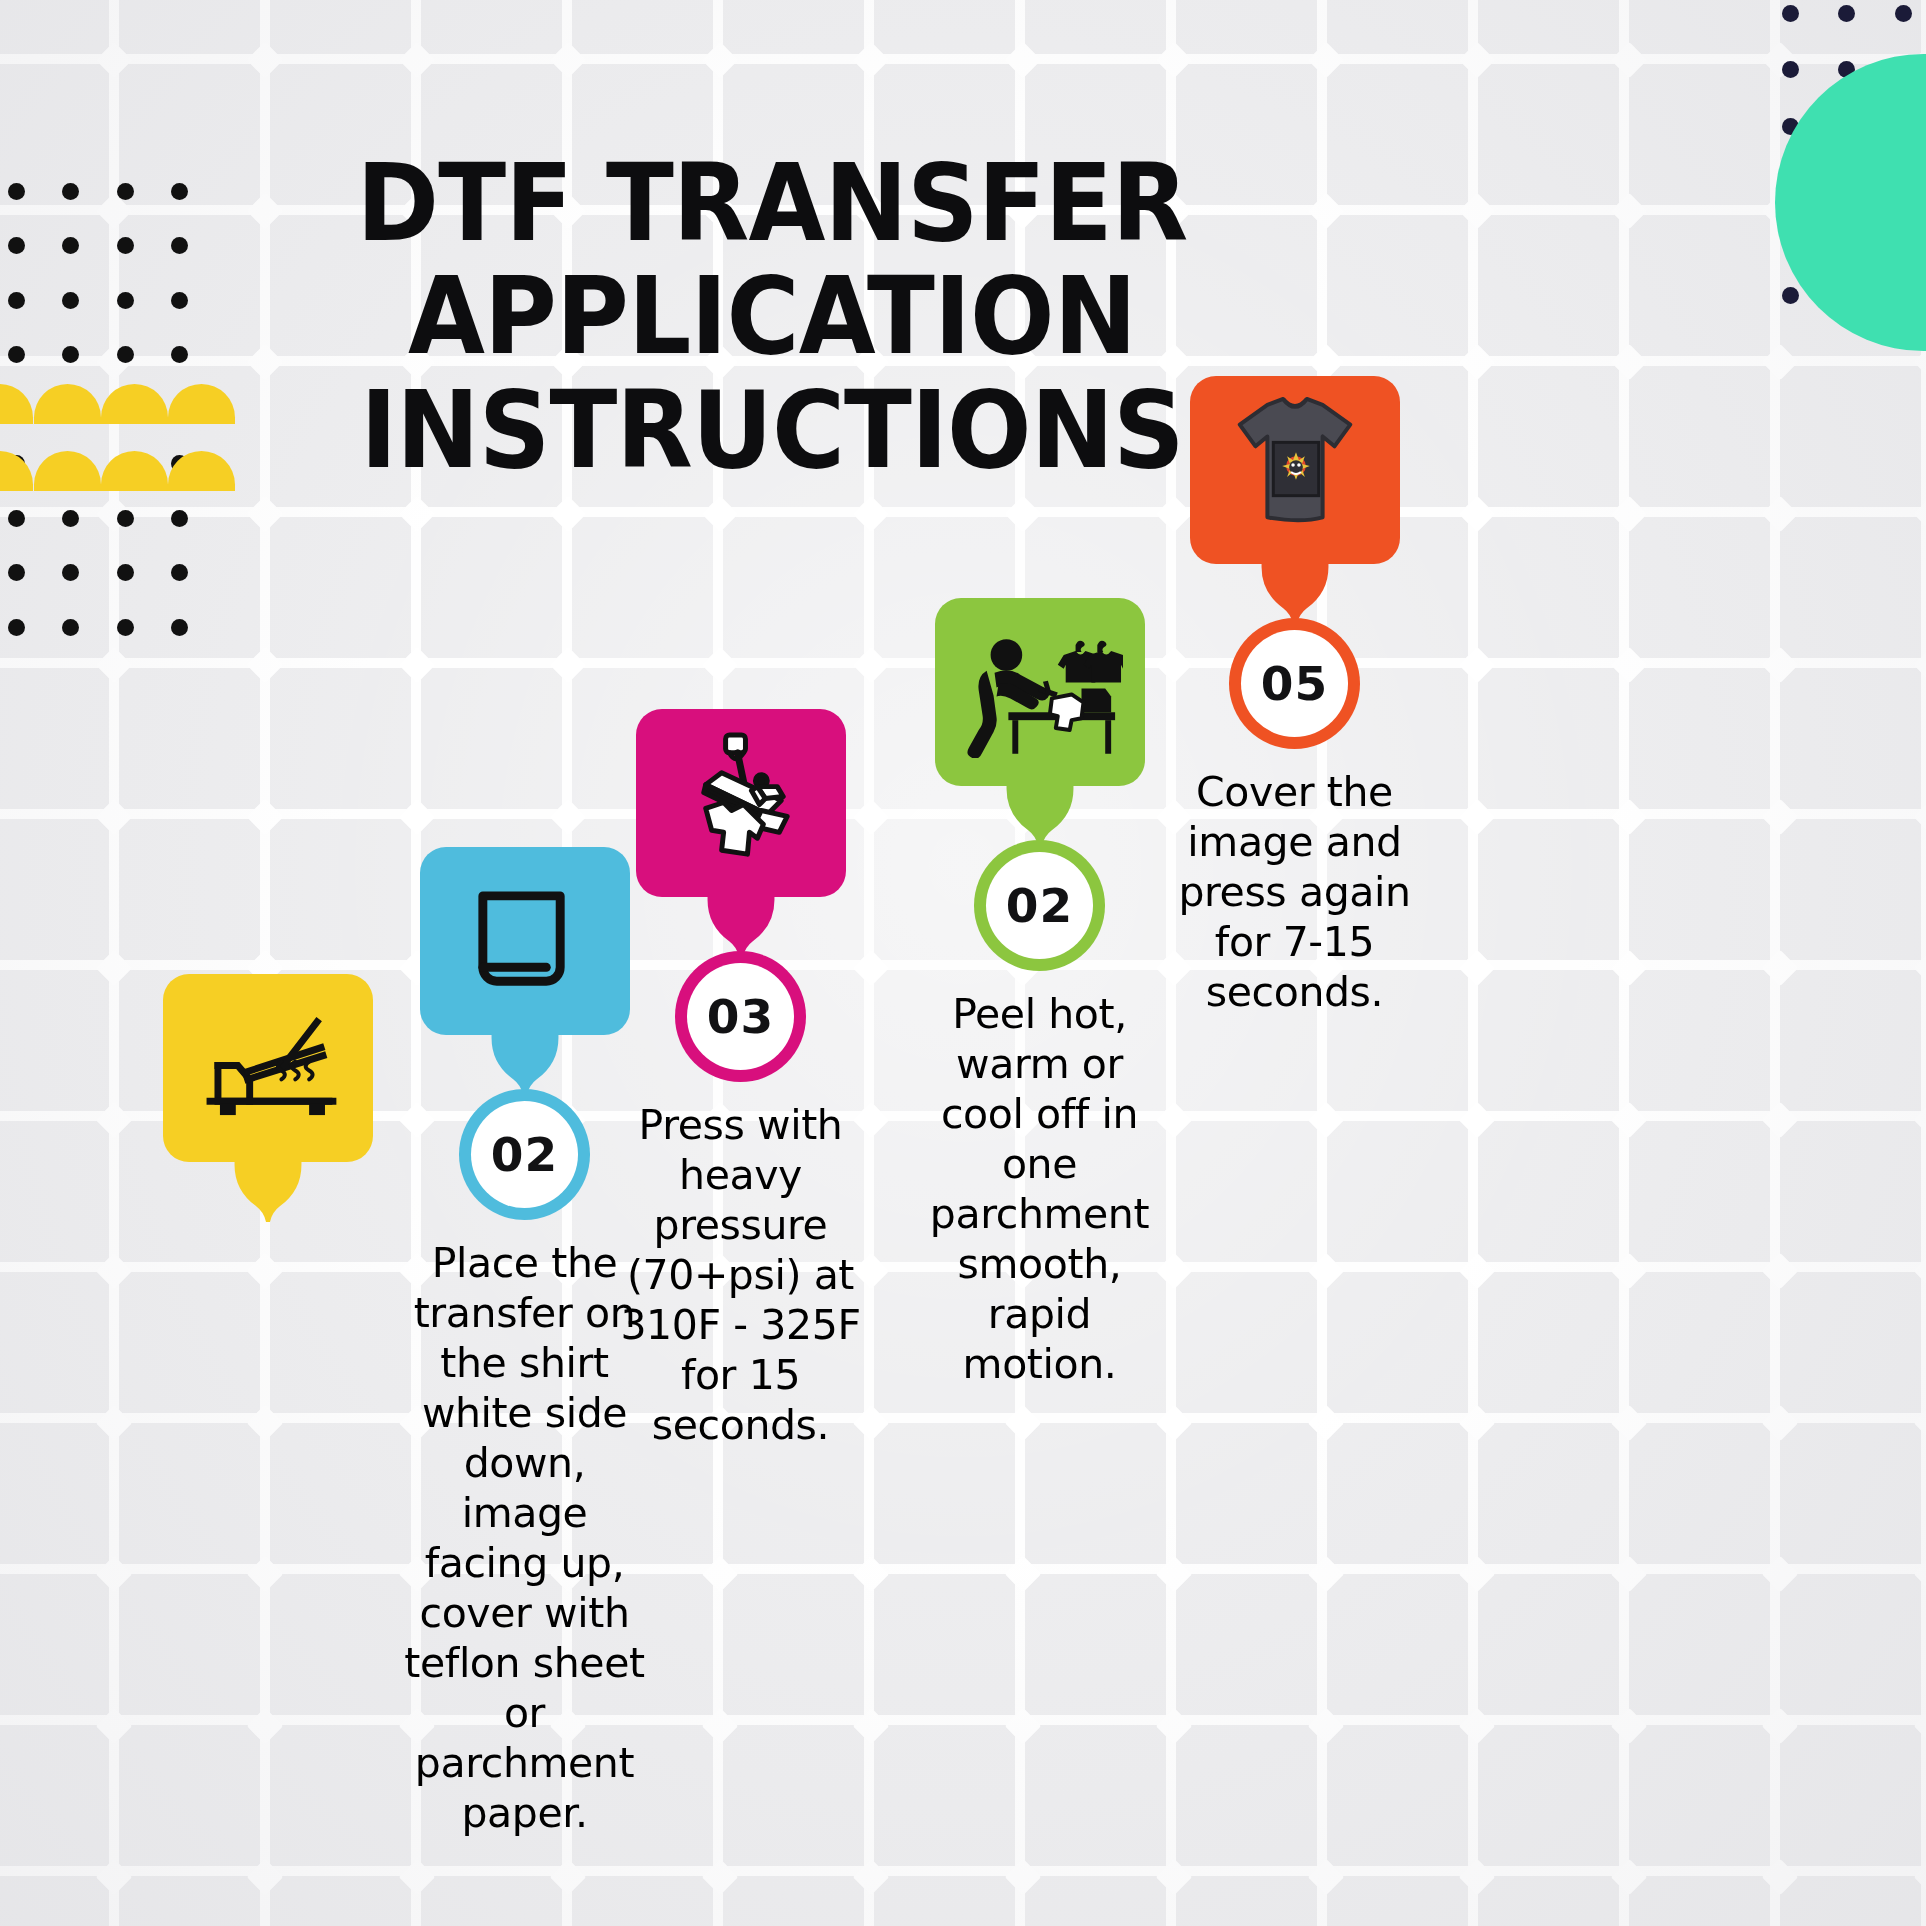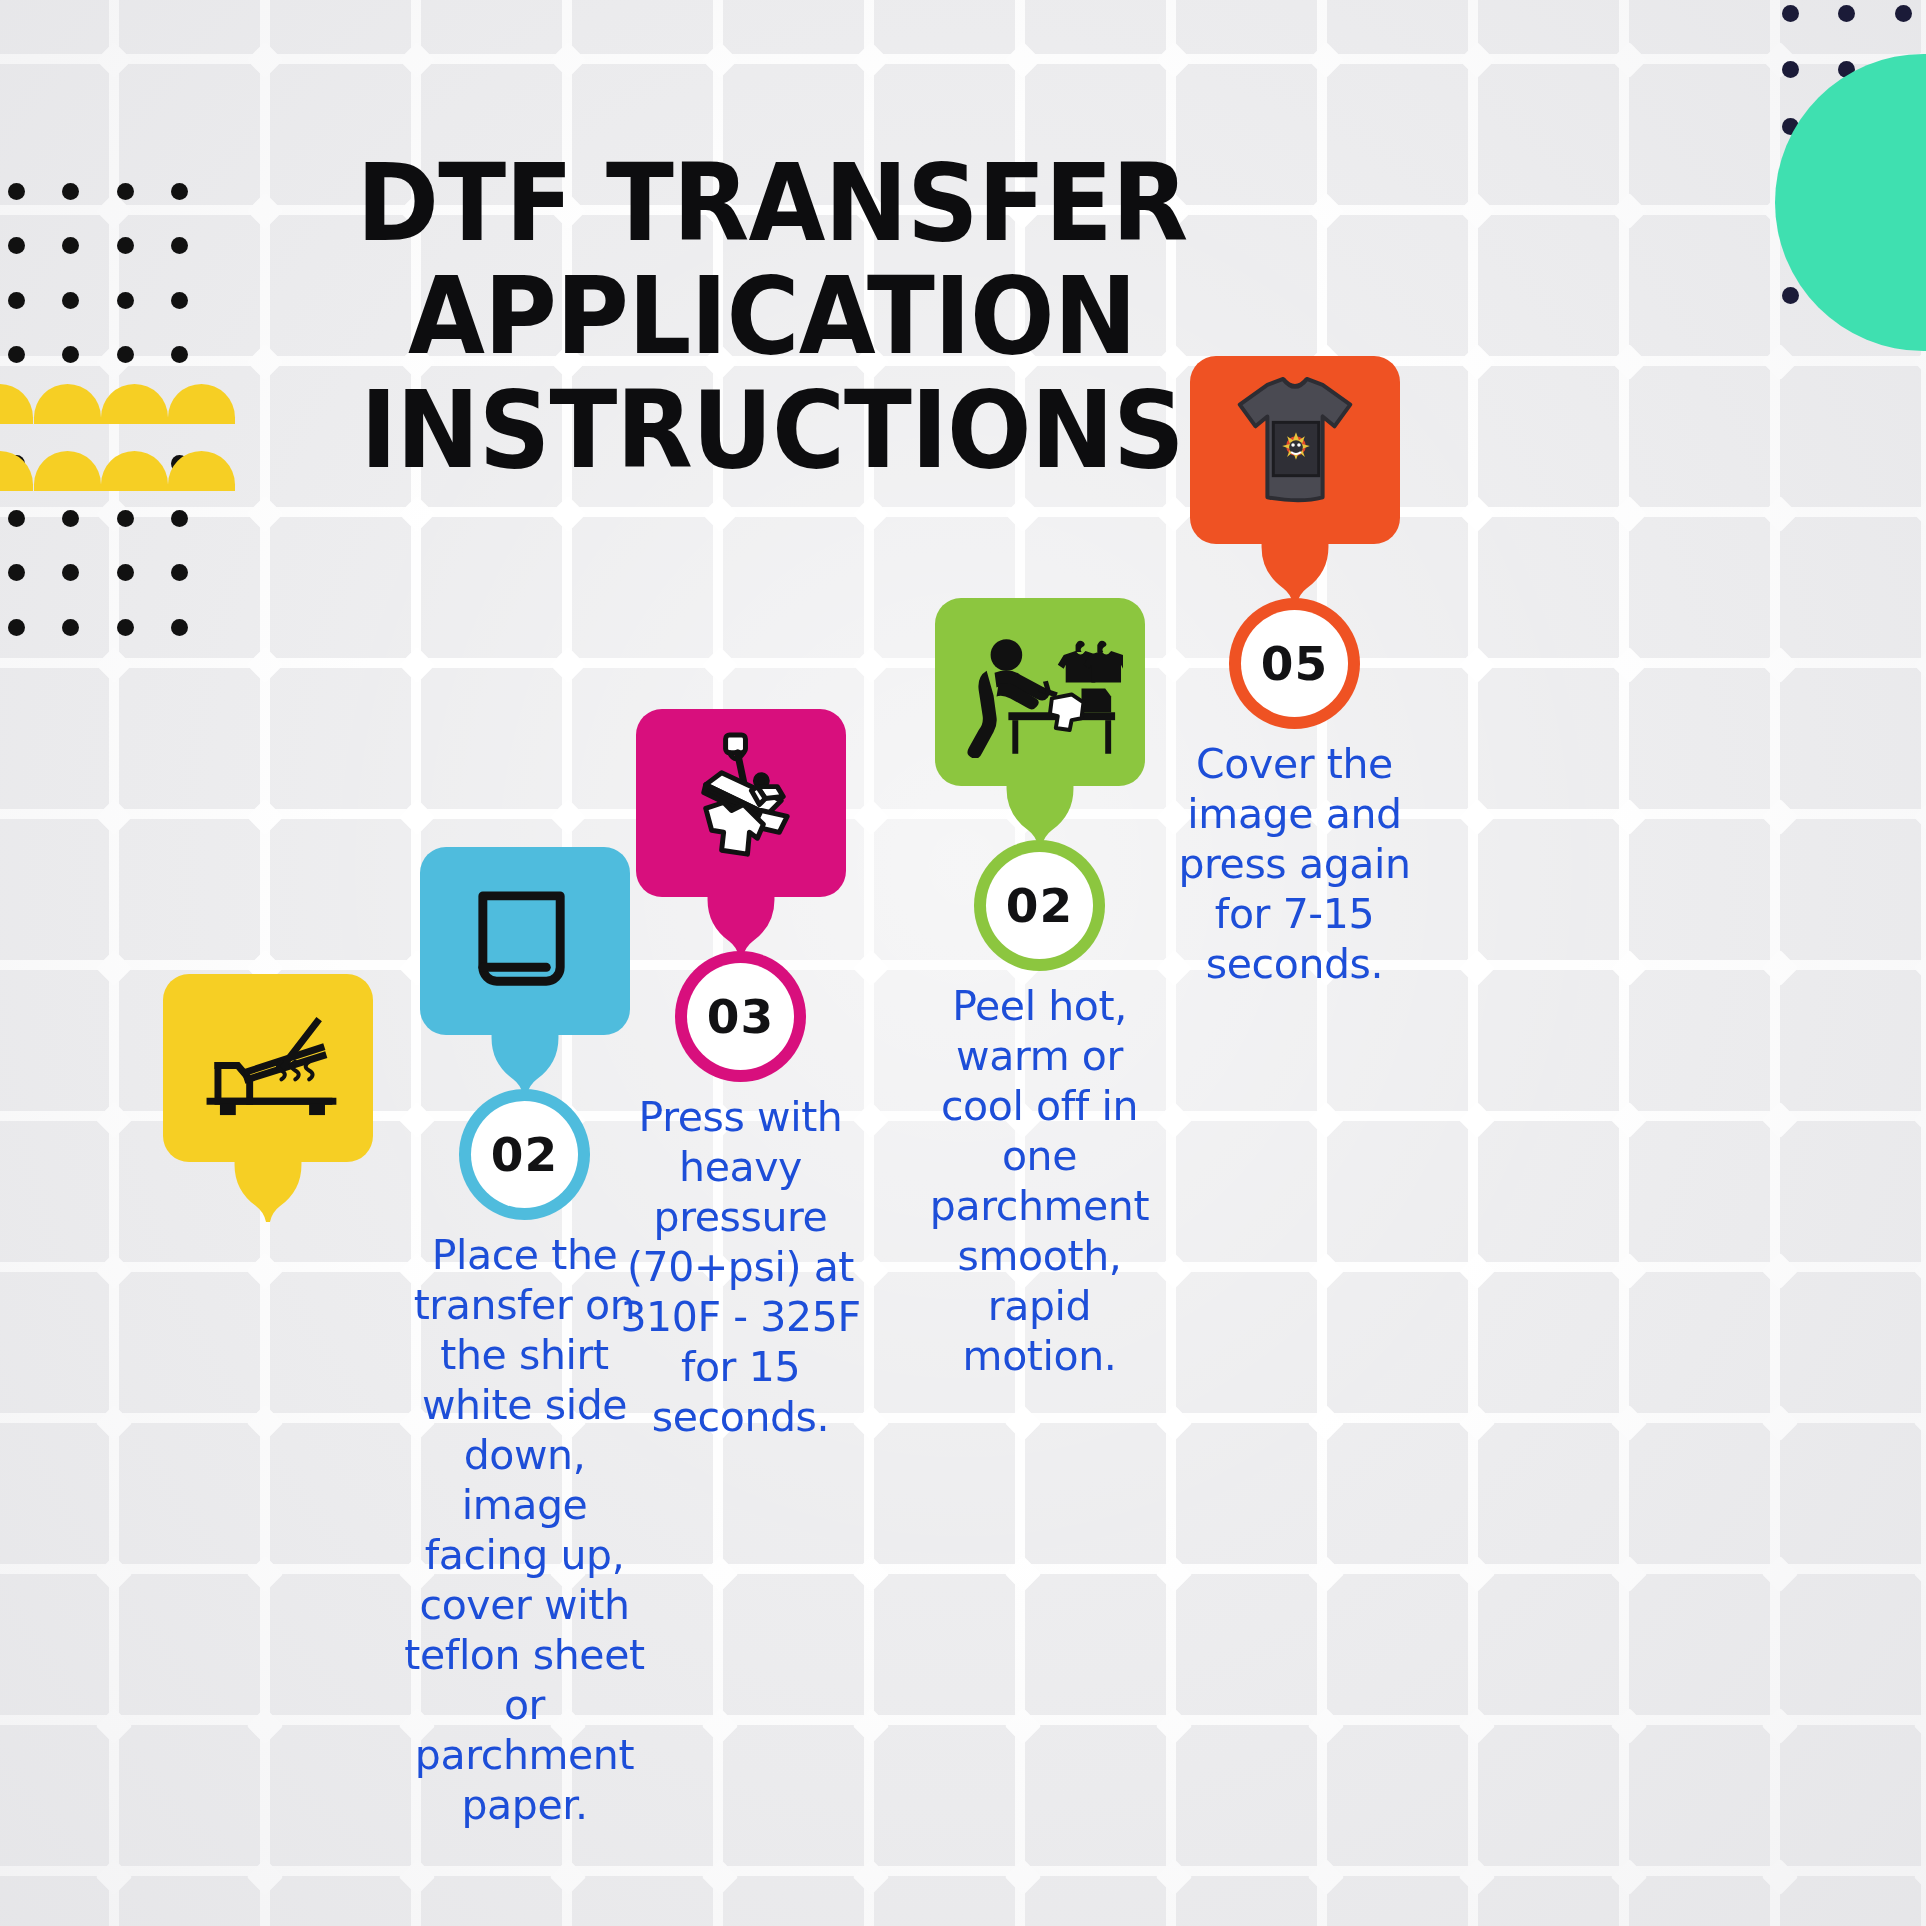--- a/index.html
+++ b/index.html
@@ -118,26 +118,26 @@
     display: flex;
     align-items: center;
     justify-content: center;
     font-family: "DejaVu Sans", sans-serif;
     font-weight: 700;
     font-size: 47px;
     color: #121214;
     letter-spacing: 1px;
   }
   .desc {
-    margin: 10px auto 0;
+    margin: 18px auto 0;
     font-family: "DejaVu Sans", sans-serif;
     font-weight: 400;
     font-size: 41px;
     line-height: 1.22;
-    color: #1d4ed8;
+    color: #000000;
     letter-spacing: -0.4px;
   }
 
   
   .icon-svg { display: block; }
 </style>
 </head>
 <body>
 
 <div id="poster">
@@ -497,21 +497,21 @@
     </div>
     <div class="neck"><svg width="210" height="61" viewBox="0 0 212 62">
           <path d="M72 0 L140 0 L140 4 Q140 30 118 46 Q110 52 108 62 L104 62 Q102 52 94 46 Q72 30 72 4 Z" fill="#8cc63f"></path>
         </svg></div>
     <div class="circle-wrap" style="background: rgb(140, 198, 63); border-radius: 50%;">
       <div class="circle" style="inset: 12px;">02</div>
     </div>
     <div class="desc">Peel hot, warm or cool off in one parchment smooth, rapid motion.</div>
   </div>
 
-  <div class="step" style="left:1166px; top:356px;">
+  <div class="step" style="left:1166px; top:376px;">
     <div class="card" style="background: rgb(239, 82, 35);">
       <svg class="icon-svg" width="158" height="150" viewBox="0 0 160 152">
         <path d="M52 10 l16 -6 q12 14 24 0 l16 6 l28 20 l-16 22 l-12 -10 l0 82 q-22 6 -56 0 l0 -82 l-12 10 l-16 -22 Z" fill="#4a4a52" stroke="#2d2d33" stroke-width="4" stroke-linejoin="round"></path>
         <path d="M68 4 q12 16 24 0" fill="none" stroke="#2d2d33" stroke-width="4"></path>
         <rect x="58" y="48" width="46" height="54" fill="#2f2f36" stroke="#1c1c20" stroke-width="3"></rect>
         <g>
           <circle cx="81" cy="72" r="10" fill="#e0462a"></circle>
           <path d="M81 58 L84 66 L90 62 L87 70 L95 72 L87 75 L90 83 L84 78 L81 86 L78 78 L72 83 L75 75 L67 72 L75 70 L72 62 L78 66 Z" fill="#e8c33b"></path>
           <circle cx="81" cy="73" r="7" fill="#2f2f36"></circle>
           <circle cx="78" cy="71" r="1.8" fill="#fff"></circle>

